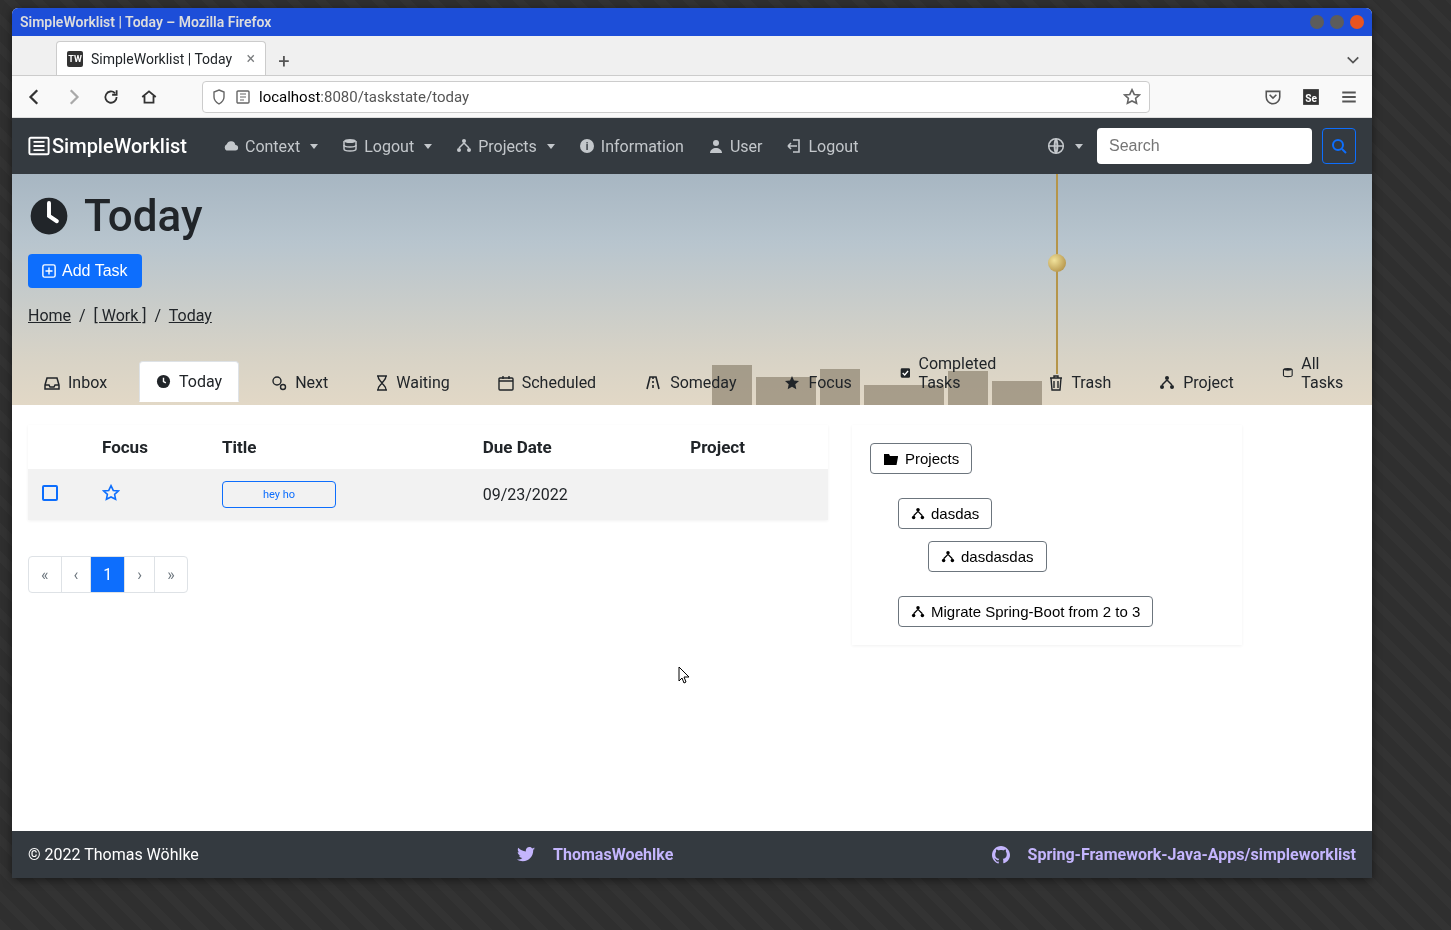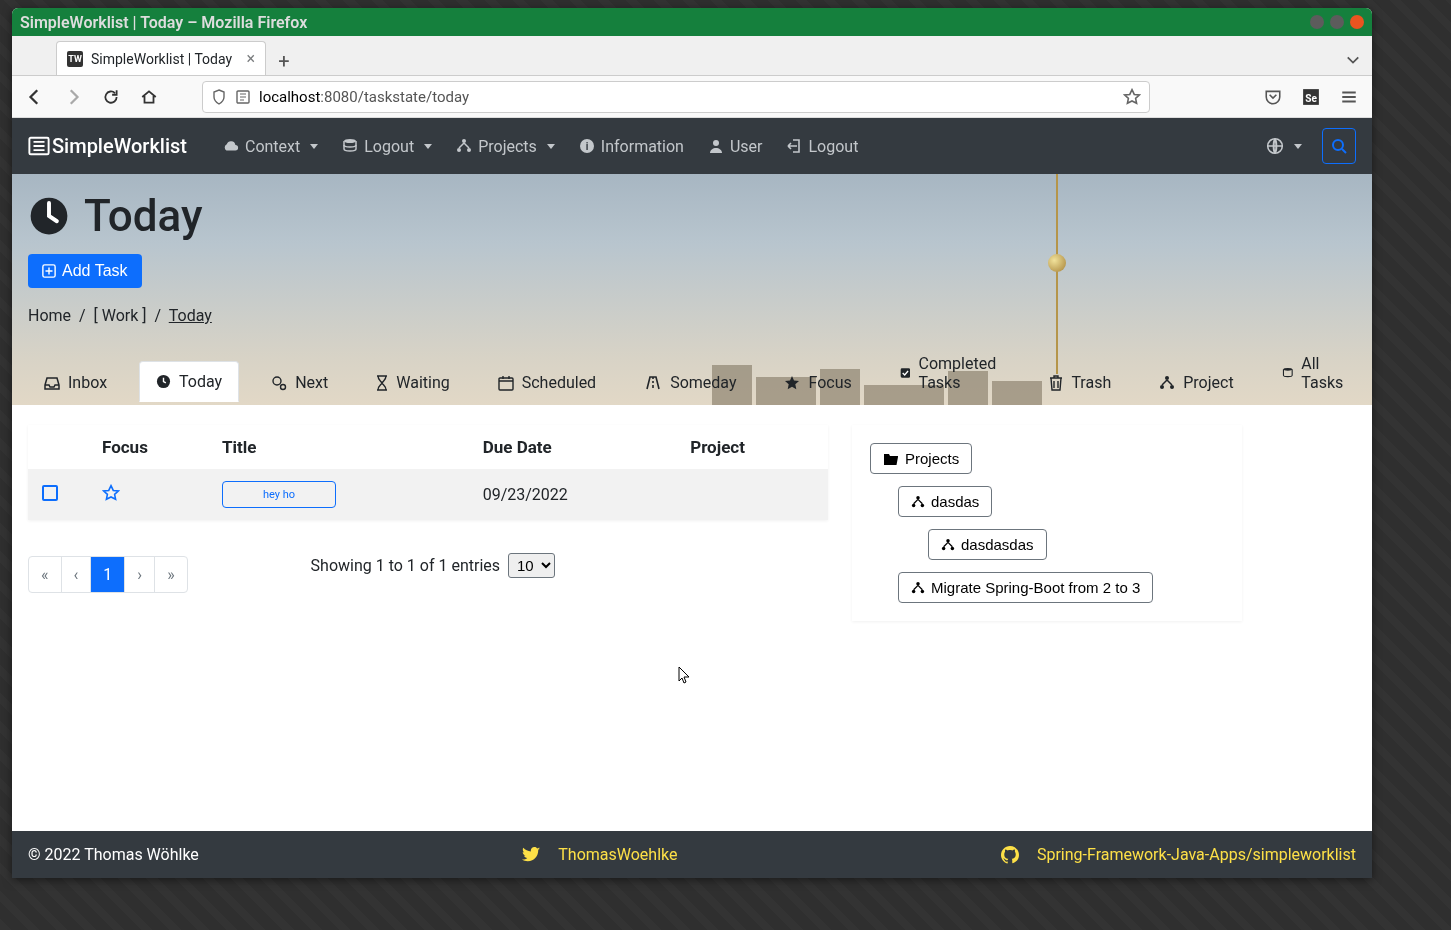--- a/index.html
+++ b/index.html
@@ -5,21 +5,21 @@
   * { box-sizing: border-box; margin: 0; padding: 0; }
   body { font-family: -apple-system, BlinkMacSystemFont, "Segoe UI", Roboto, "Helvetica Neue", Arial, sans-serif; font-size: 16px; color: #212529; background: #444; width: 1451px; height: 930px; overflow: hidden; position: relative; }
 
   
   .desktop { position: absolute; inset:0; background: #3a3a3a; }
   .desktop::before{content:"";position:absolute;inset:0;background:repeating-linear-gradient(45deg,#333 0 8px,#2f2f2f 8px 20px);}
 
   .window { position: absolute; left: 12px; top: 8px; width: 1360px; height: 870px; background: #fff; border-radius: 6px 6px 0 0; box-shadow: 0 2px 10px rgba(0,0,0,.5); display: flex; flex-direction: column; overflow:hidden; }
 
   
-  .titlebar { height: 28px; background: #15803d; color: #ddd; display:flex; align-items:center; padding:0 8px; font-size:16px; position:relative; justify-content: space-between;}
+  .titlebar { height: 28px; background: #1d4ed8; color: #ddd; display:flex; align-items:center; padding:0 8px; font-size:14px; position:relative; justify-content: space-between;}
   .titlebar .title { flex:0 0 auto; font-weight:600;}
   .titlebar .winbtns { display:flex; gap:6px;}
   .titlebar .winbtns span { width:14px;height:14px;border-radius:50%;display:inline-block;background:#555;}
   .titlebar .winbtns span.close{background:#e95420;}
   .titlebar .winbtns span.max{background:#5c5c5c;}
   .titlebar .winbtns span.min{background:#5c5c5c;}
 
   
   .tabstrip { height: 40px; background: #f0f0f0; display:flex; align-items:flex-end; padding:0 4px; border-bottom:1px solid #ccc;justify-content:flex-end;}
   .browsertab { background:#fff; border:1px solid #ccc; border-bottom:none; border-radius:4px 4px 0 0; height:34px; min-width:210px; display:flex; align-items:center; padding:0 10px; gap:8px; margin-left:40px; font-size:14px;}
@@ -51,21 +51,21 @@
   .tv-tower{position:absolute; right:310px; top:0; width:10px; height:200px;}
   .tv-mast{position:absolute;left:4px;top:0;width:2px;height:200px;background:#b5954a;}
   .tv-ball{position:absolute;left:-4px;top:80px;width:18px;height:18px;border-radius:50%;background:radial-gradient(circle at 35% 35%, #f1e29b, #a58035);}
   .skyline{position:absolute;left:700px;right:0;bottom:0;height:50px;display:flex;align-items:flex-end;gap:4px;}
   .bld{background:rgba(120,110,90,.55);width:40px;}
   
   .pagetitle{display:flex;align-items:center;gap:14px;font-size:44px;font-weight:500;color:#212529;}
   .pagetitle svg{width:42px;height:42px;}
   .addbtn{background:#0d6efd;color:#fff;border:none;border-radius:4px;padding:8px 14px;font-size:16px;cursor:pointer;display:inline-flex;align-items:center;gap:6px;margin-top:12px;}
   .crumbs{margin-top:18px;font-size:16px;color:#212529; padding-bottom: 8px;}
-  .crumbs a{color:#212529;}
+  .crumbs a{color:#212529;text-decoration:underline;}
   .crumbs .active{color:#212529;text-decoration:underline;}
 
   .statetabs{display:flex;gap:16px;margin-top:10px;padding:0 0;align-items:flex-end;}
   .stab{padding:10px 16px;cursor:pointer;color:#212529; display:flex;align-items:center;gap:8px;font-size:16px; position:relative; top:1px;}
   .stab.active{background:#fff;border:1px solid #dee2e6;border-bottom-color:#fff; border-radius:4px 4px 0 0;}
   
   .main{display:flex;gap:24px;padding:20px 16px;align-items:flex-start;}
   .left{flex:1; max-width: 800px;}
   table{width:100%;border-collapse:collapse; box-shadow:0 1px 3px rgba(0,0,0,.06);}
   th{text-align:left;font-weight:700;padding:12px 14px;font-size:17px;}
@@ -79,25 +79,25 @@
   .pager span{padding:8px 12px;border-right:1px solid #dee2e6;color:#6c757d;cursor:pointer;}
   .pager span:last-child{border-right:none;}
   .pager span.active{background:#0d6efd;color:#fff;}
   .entries{margin-top:-30px;text-align:center;font-size:16px;}
   .entries select{margin-left:4px;border:1px solid #6c757d;border-radius:3px;padding:2px 4px;font-size:15px;background:#efefef;}
   .pager-row{display:flex;align-items:center;}
   .pager-row .entries{flex:1;margin-top:0;}
 
   .right{width:390px;background:#fff;padding:18px; box-shadow:0 1px 3px rgba(0,0,0,.06);}
   .projbtn{border:1px solid #6c757d;border-radius:4px;padding:6px 12px;display:inline-flex;align-items:center;gap:6px;font-size:15px;cursor:pointer;background:#fff;}
-  .projtree .lvl1{margin-left:28px;margin-top:12px;}
+  .projtree .lvl1{margin-left:28px;margin-top:24px;}
   .projtree .lvl2{margin-left:58px;margin-top:12px;}
 
   .footer{background:#343a40;color:#fff;padding:14px 16px;display:flex;justify-content:space-between;font-size:16px;}
-  .footer a{color:#fde047;text-decoration:none;display:inline-flex;align-items:center;gap:18px;}
+  .footer a{color:#c4b5fd;text-decoration:none;display:inline-flex;align-items:center;gap:18px;font-weight:bold;}
 
   .cursor{position:absolute;left:666px;top:548px;font-size:18px;color:#000;pointer-events:none;}
 </style>
 </head>
 <body>
 
 <div class="desktop"></div>
 
 <div class="window">
 
@@ -229,20 +229,21 @@
           </svg>
         <span>Logout</span>
       </div>
       <div class="navspacer"></div>
       <div class="navitem caret">
         <svg width="18" height="18" viewBox="0 0 16 16">
             <circle cx="8" cy="8" r="6.5" fill="none" stroke="currentColor" stroke-width="1.4"></circle>
             <path d="M1.5 8h13M8 1.5v13M8 1.5c2 2 2 11 0 13M8 1.5c-2 2-2 11 0 13" fill="none" stroke="currentColor" stroke-width="1.2"></path>
           </svg>
       </div>
+      <input class="search" placeholder="Search" style="">
       <button class="searchbtn">
         <svg width="16" height="16" viewBox="0 0 16 16">
             <circle cx="7" cy="7" r="5" fill="none" stroke="currentColor" stroke-width="2"></circle>
             <path d="M11 11l4 4" stroke="currentColor" stroke-width="2"></path>
           </svg>
       </button>
     </div>
 
     <div class="banner">
       <div class="tv-tower">
@@ -383,26 +384,20 @@
           </tbody>
         </table>
 
         <div class="pager-row" style="margin-top:18px;">
           <div class="pager">
             <span>«</span>
             <span>‹</span>
             <span class="active">1</span>
             <span>›</span>
             <span>»</span>
-          </div>
-          <div class="entries">
-            <span>Showing 1 to 1 of 1 entries</span>
-            <select>
-              <option>10</option>
-            </select>
           </div>
           <div style="width:150px;"></div>
         </div>
       </div>
 
       <div class="right">
         <div class="projtree">
           <button class="projbtn">
             <svg width="16" height="14" viewBox="0 0 16 14">
                 <path d="M1 2h5l1 2h8v1H2.5L1 13V2zM2.5 5H15l-1.5 8H1l1.5-8z" fill="currentColor"></path>

